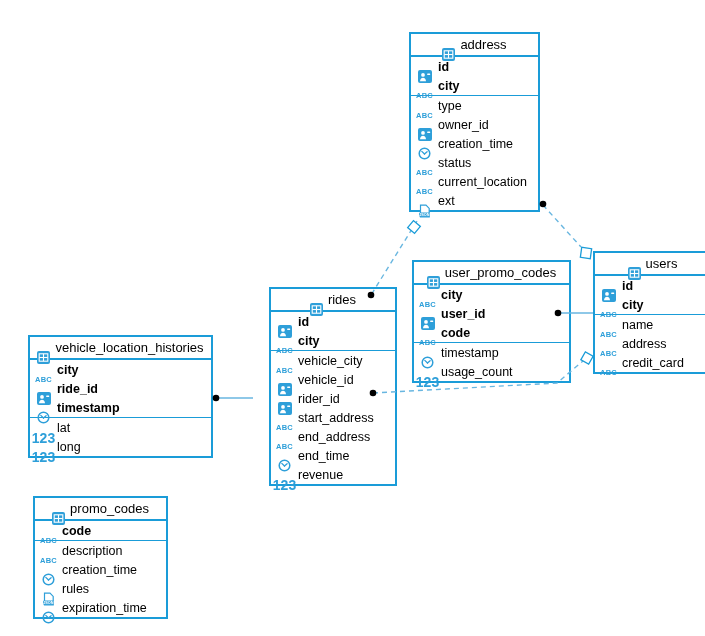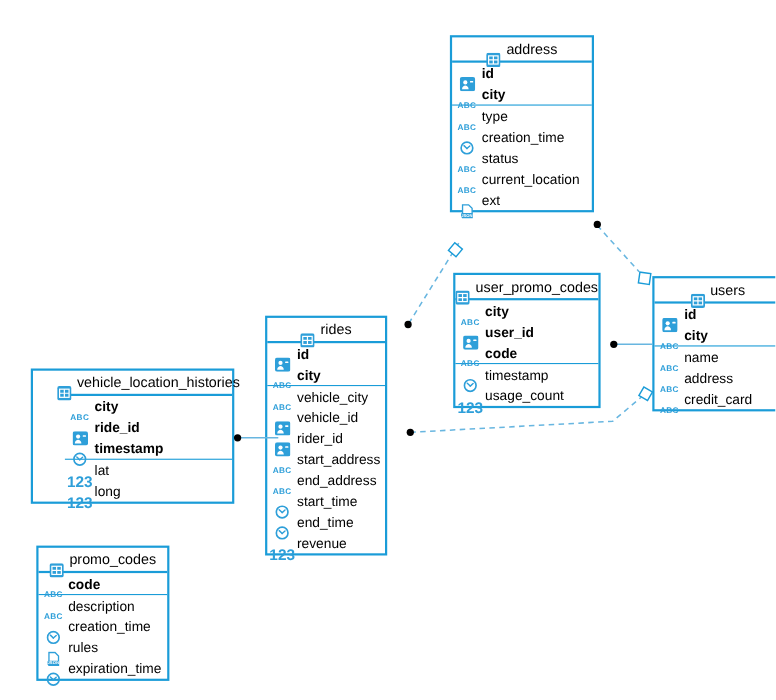--- a/index.html
+++ b/index.html
@@ -80,20 +80,31 @@
         </div>
         <div class="pksep"></div>
         <div class="row">
           <span class="icon">
             <span class="abc">ABC</span>
           </span>
           <span class="flabel">type</span>
         </div>
         <div class="row">
           <span class="icon">
+            <svg width="14" height="13" viewBox="0 0 14 13">
+              <rect width="14" height="13" rx="2" fill="#2e9fd9"></rect>
+              <circle cx="5" cy="4.9" r="1.9" fill="#fff"></circle>
+              <path d="M2 11.2 C2 8.7 3.8 7.7 5 7.7 C6.2 7.7 8 8.7 8 11.2 Z" fill="#fff"></path>
+              <rect x="9.2" y="3.6" width="3" height="1.5" rx="0.5" fill="#fff"></rect>
+            </svg>
+          </span>
+          <span class="flabel">owner_id</span>
+        </div>
+        <div class="row">
+          <span class="icon">
             <svg width="13" height="13" viewBox="0 0 13 13">
               <circle cx="6.5" cy="6.5" r="5.3" fill="none" stroke="#2e9fd9" stroke-width="1.5"></circle>
               <path d="M6.5 7 L3.8 4.4" stroke="#2e9fd9" stroke-width="1.3" fill="none" stroke-linecap="round"></path>
               <path d="M6.5 7 L9.1 4.7" stroke="#2e9fd9" stroke-width="1.3" fill="none" stroke-linecap="round"></path>
             </svg>
           </span>
           <span class="flabel">creation_time</span>
         </div>
         <div class="row">
           <span class="icon">
@@ -112,21 +123,21 @@
             <svg width="13" height="14" viewBox="0 0 13 14">
               <path d="M2.5 1.2 H8 L11.2 4.4 V12.8 H2.5 Z" fill="#fff" stroke="#2e9fd9" stroke-width="1.2"></path>
               <rect x="1.2" y="8.6" width="10.4" height="4.2" rx="1" fill="#2e9fd9"></rect>
               <text x="6.4" y="11.9" font-size="3.8" fill="#fff" text-anchor="middle" font-family="Liberation Sans, sans-serif" font-weight="bold">JSON</text>
             </svg>
           </span>
           <span class="flabel">ext</span>
         </div>
       </div>
     </div>
-    <div class="table" style="left: 412px; top: 248px; width: 134px;">
+    <div class="table" style="left: 412px; top: 260px; width: 159px;">
       <div class="thead">
         <span class="icon" style="width: auto;">
           <svg width="13" height="13" viewBox="0 0 13 13">
             <rect width="13" height="13" rx="2" fill="#2e9fd9"></rect>
             <rect x="2.2" y="2.8" width="8.6" height="7.4" fill="none" stroke="#fff" stroke-width="1.1"></rect>
             <line x1="2.2" y1="6.5" x2="10.8" y2="6.5" stroke="#fff" stroke-width="1.1"></line>
             <line x1="6.5" y1="2.8" x2="6.5" y2="10.2" stroke="#fff" stroke-width="1.1"></line>
           </svg>
         </span>
         <span>user_promo_codes</span>
@@ -218,21 +229,21 @@
           <span class="flabel">address</span>
         </div>
         <div class="row">
           <span class="icon">
             <span class="abc">ABC</span>
           </span>
           <span class="flabel">credit_card</span>
         </div>
       </div>
     </div>
-    <div class="table" style="left: 241px; top: 287px; width: 111px;">
+    <div class="table" style="left: 269px; top: 287px; width: 128px;">
       <div class="thead">
         <span class="icon" style="width: auto;">
           <svg width="13" height="13" viewBox="0 0 13 13">
             <rect width="13" height="13" rx="2" fill="#2e9fd9"></rect>
             <rect x="2.2" y="2.8" width="8.6" height="7.4" fill="none" stroke="#fff" stroke-width="1.1"></rect>
             <line x1="2.2" y1="6.5" x2="10.8" y2="6.5" stroke="#fff" stroke-width="1.1"></line>
             <line x1="6.5" y1="2.8" x2="6.5" y2="10.2" stroke="#fff" stroke-width="1.1"></line>
           </svg>
         </span>
         <span>rides</span>
@@ -297,41 +308,31 @@
           <span class="flabel">end_address</span>
         </div>
         <div class="row">
           <span class="icon">
             <svg width="13" height="13" viewBox="0 0 13 13">
               <circle cx="6.5" cy="6.5" r="5.3" fill="none" stroke="#2e9fd9" stroke-width="1.5"></circle>
               <path d="M6.5 7 L3.8 4.4" stroke="#2e9fd9" stroke-width="1.3" fill="none" stroke-linecap="round"></path>
               <path d="M6.5 7 L9.1 4.7" stroke="#2e9fd9" stroke-width="1.3" fill="none" stroke-linecap="round"></path>
             </svg>
           </span>
-          <span class="flabel">start_time</span>
-        </div>
-        <div class="row">
-          <span class="icon">
-            <svg width="13" height="13" viewBox="0 0 13 13">
-              <circle cx="6.5" cy="6.5" r="5.3" fill="none" stroke="#2e9fd9" stroke-width="1.5"></circle>
-              <path d="M6.5 7 L3.8 4.4" stroke="#2e9fd9" stroke-width="1.3" fill="none" stroke-linecap="round"></path>
-              <path d="M6.5 7 L9.1 4.7" stroke="#2e9fd9" stroke-width="1.3" fill="none" stroke-linecap="round"></path>
-            </svg>
-          </span>
           <span class="flabel">end_time</span>
         </div>
         <div class="row">
           <span class="icon">
             <span class="n123">123</span>
           </span>
           <span class="flabel">revenue</span>
         </div>
       </div>
     </div>
-    <div class="table" style="left: 28px; top: 335px; width: 185px; padding-left: 29px;">
+    <div class="table" style="left: 28px; top: 335px; width: 185px;">
       <div class="thead">
         <span class="icon" style="width: auto;">
           <svg width="13" height="13" viewBox="0 0 13 13">
             <rect width="13" height="13" rx="2" fill="#2e9fd9"></rect>
             <rect x="2.2" y="2.8" width="8.6" height="7.4" fill="none" stroke="#fff" stroke-width="1.1"></rect>
             <line x1="2.2" y1="6.5" x2="10.8" y2="6.5" stroke="#fff" stroke-width="1.1"></line>
             <line x1="6.5" y1="2.8" x2="6.5" y2="10.2" stroke="#fff" stroke-width="1.1"></line>
           </svg>
         </span>
         <span>vehicle_location_histories</span>
@@ -372,21 +373,21 @@
           <span class="flabel">lat</span>
         </div>
         <div class="row">
           <span class="icon">
             <span class="n123">123</span>
           </span>
           <span class="flabel">long</span>
         </div>
       </div>
     </div>
-    <div class="table" style="left: 33px; top: 496px; width: 121px;">
+    <div class="table" style="left: 33px; top: 496px; width: 135px;">
       <div class="thead">
         <span class="icon" style="width: auto;">
           <svg width="13" height="13" viewBox="0 0 13 13">
             <rect width="13" height="13" rx="2" fill="#2e9fd9"></rect>
             <rect x="2.2" y="2.8" width="8.6" height="7.4" fill="none" stroke="#fff" stroke-width="1.1"></rect>
             <line x1="2.2" y1="6.5" x2="10.8" y2="6.5" stroke="#fff" stroke-width="1.1"></line>
             <line x1="6.5" y1="2.8" x2="6.5" y2="10.2" stroke="#fff" stroke-width="1.1"></line>
           </svg>
         </span>
         <span>promo_codes</span>

